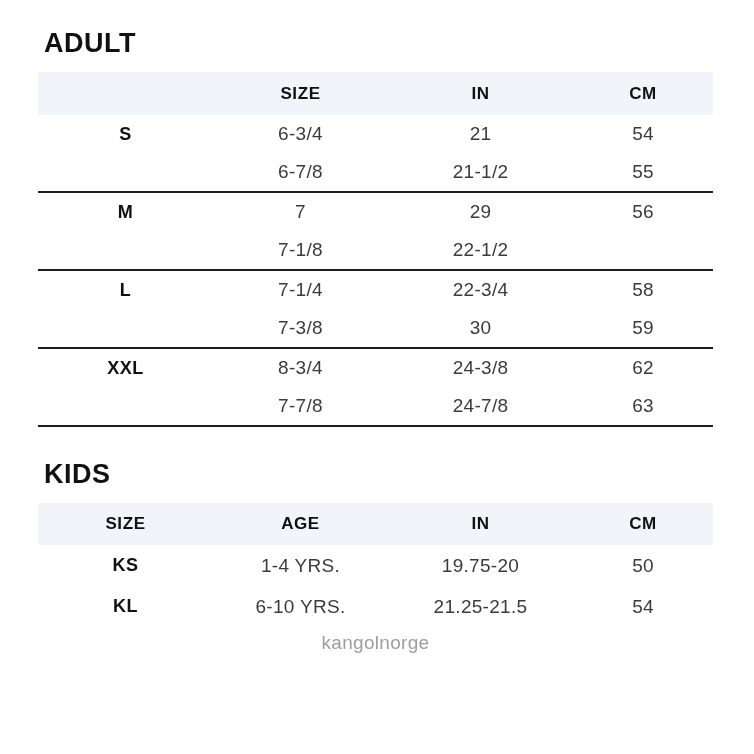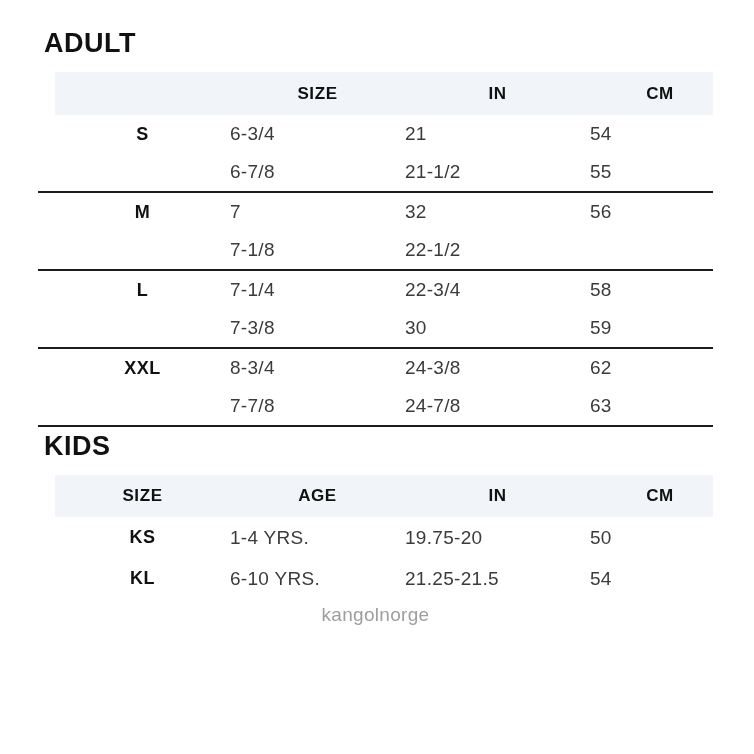--- a/index.html
+++ b/index.html
@@ -22,50 +22,49 @@
     letter-spacing: 0.5px;
     color: #111111;
     margin-left: 6px;
     margin-bottom: 13px;
   }
   .tbl { width: 675px; }
   .grid-row {
     display: grid;
     grid-template-columns: 175px 175px 185px 140px;
     align-items: center;
-    margin-left: 17px;
   }
   .head-row {
     background: #f1f5f9;
     height: 43px;
   }
   .head-cell {
     text-align: center;
     font-size: 17px;
     font-weight: 700;
     letter-spacing: 0.6px;
     color: #111111;
   }
   .body-row { height: 38px; }
   .group { border-bottom: 2px solid #1c1c1c; }
   .cell {
-    text-align: left;
+    text-align: center;
     font-size: 19px;
     font-weight: 300;
     color: #3b3b3b;
     letter-spacing: 0.3px;
   }
   .label-cell {
     text-align: center;
     font-size: 18px;
     font-weight: 700;
     color: #111111;
     letter-spacing: 0.5px;
   }
-  .kids-title { margin-top: 4px; }
+  .kids-title { margin-top: 32px; }
   .kids-head { margin-top: 0; height: 42px; }
   .kids-row { height: 41px; }
   .footer {
     margin-top: 5px;
     text-align: center;
     font-size: 19px;
     font-weight: 300;
     color: #9e9e9e;
     letter-spacing: 0.3px;
   }
@@ -97,21 +96,21 @@
         <div class="cell">6-7/8</div>
         <div class="cell">21-1/2</div>
         <div class="cell">55</div>
       </div>
     </div>
 
     <div class="group">
       <div class="grid-row body-row">
         <div class="label-cell">M</div>
         <div class="cell">7</div>
-        <div class="cell">32</div>
+        <div class="cell">29</div>
         <div class="cell">56</div>
       </div>
       <div class="grid-row body-row">
         <div class="label-cell"></div>
         <div class="cell">7-1/8</div>
         <div class="cell">22-1/2</div>
       </div>
     </div>
 
     <div class="group">

